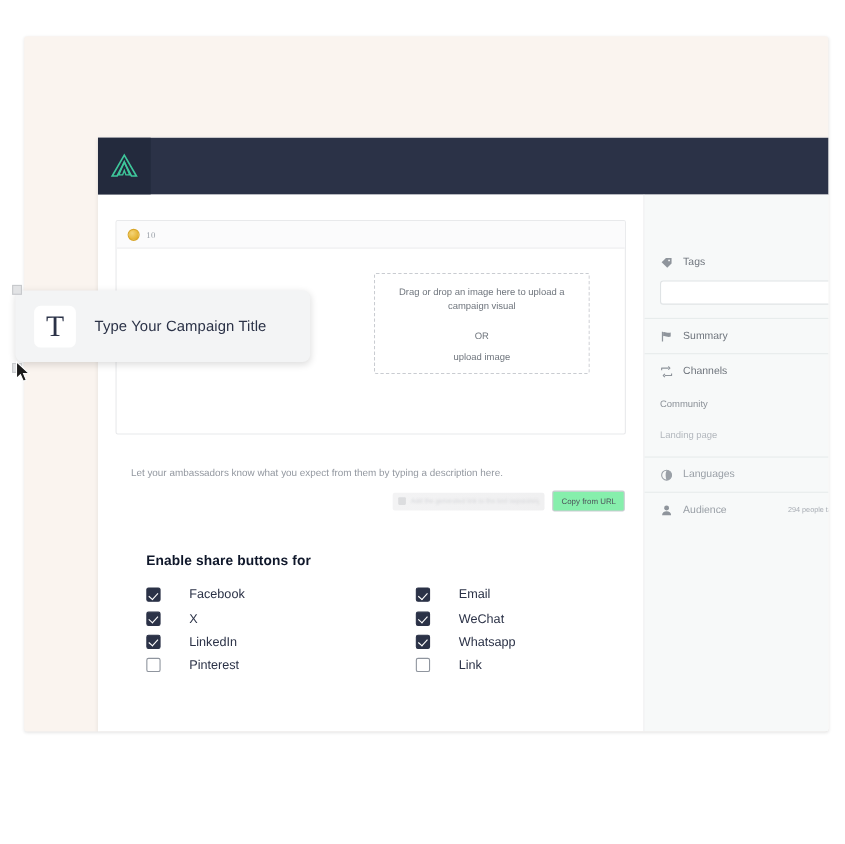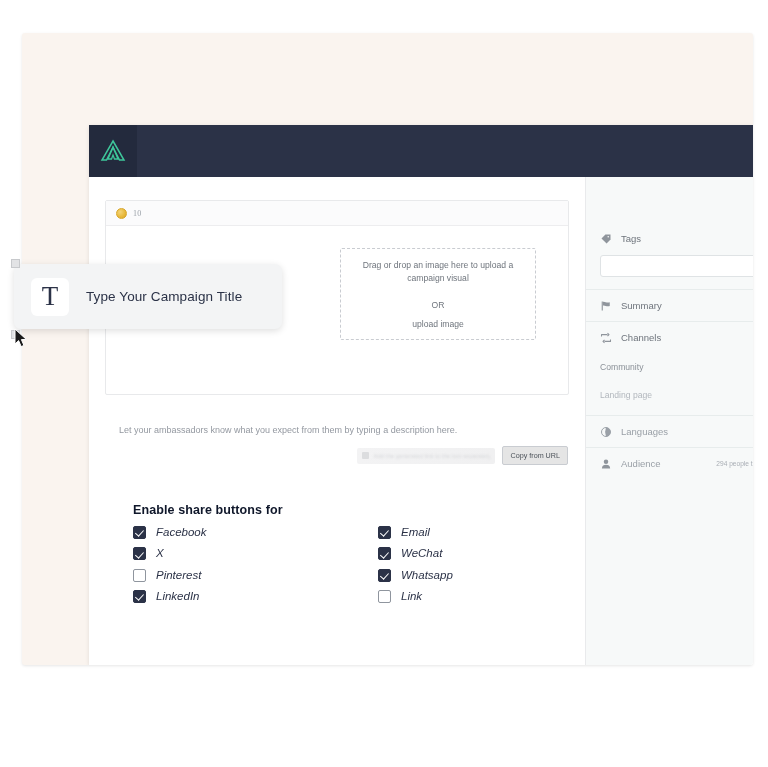--- a/index.html
+++ b/index.html
@@ -158,21 +158,21 @@
   }
   .url-ghost .g-txt {
     font-size: 6px;
     color: #d6d7da;
     filter: blur(.9px);
     white-space: nowrap;
     overflow: hidden;
   }
   .btn-copy {
     border: 1px solid #c9ccd1;
-    background: #e5e5e5;
+    background: #86efac;
     border-radius: 2px;
     font-size: 7.2px;
     color: #4c5259;
     padding: 4px 7px;
     font-family: "Liberation Sans", sans-serif;
     cursor: pointer;
     white-space: nowrap;
   }
 
   
@@ -182,24 +182,23 @@
     font-weight: bold;
     color: #0f172a;
     margin-bottom: 9px;
     letter-spacing: .1px;
   }
   .share-cols { display: flex; }
   .share-col { width: 245px; }
   .share-col.right { width: auto; }
   .cb-row {
     display: flex;
-    align-items: flex-start;
-    gap: 10px;
+    align-items: flex-end;
+    gap: 26px;
     height: 21.3px;
-    font-style: italic;
   }
   .cb {
     width: 13px; height: 13px;
     border-radius: 2px;
     box-sizing: border-box;
     flex: none;
     position: relative;
   }
   .cb.on  { background: #2b3247; border: 1px solid #2b3247; }
   .cb.off { background: #ffffff; border: 1.3px solid #8f959e; }
@@ -348,26 +347,26 @@
             <div class="share-col">
               <label class="cb-row">
                 <span class="cb on"></span>
                 <span class="cb-label">Facebook</span>
               </label>
               <label class="cb-row">
                 <span class="cb on"></span>
                 <span class="cb-label">X</span>
               </label>
               <label class="cb-row">
+                <span class="cb on"></span>
+                <span class="cb-label">LinkedIn</span>
+              </label>
+              <label class="cb-row">
                 <span class="cb off"></span>
                 <span class="cb-label">Pinterest</span>
-              </label>
-              <label class="cb-row">
-                <span class="cb on"></span>
-                <span class="cb-label">LinkedIn</span>
               </label>
             </div>
 
             <div class="share-col right">
               <label class="cb-row">
                 <span class="cb on"></span>
                 <span class="cb-label">Email</span>
               </label>
               <label class="cb-row">
                 <span class="cb on"></span>

